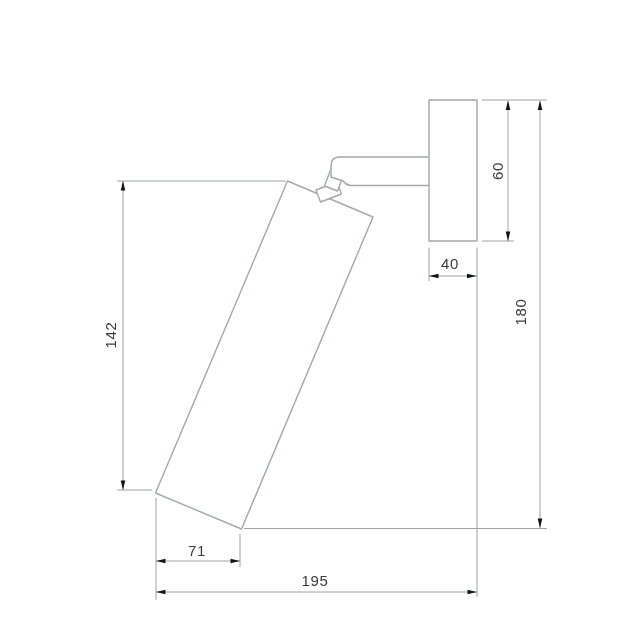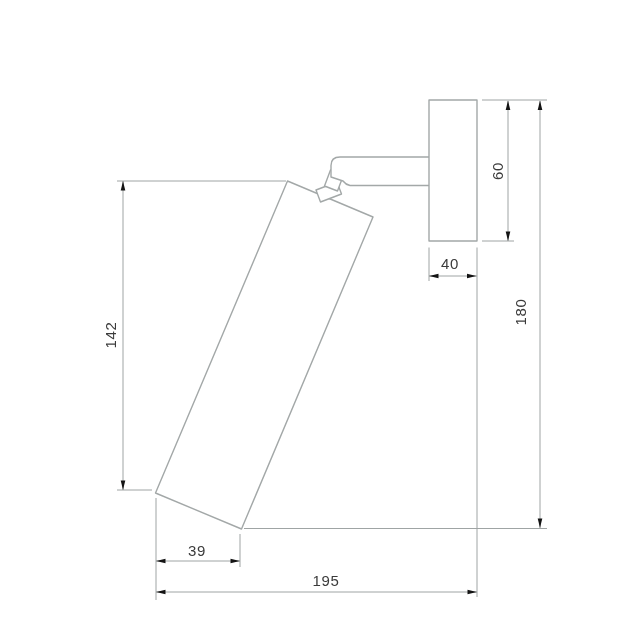--- a/index.html
+++ b/index.html
@@ -75,17 +75,17 @@
   </svg>
 
   <span class="lbl rot" style="left:110px;top:335px">142</span>
 
   <span class="lbl rot" style="left:497px;top:171px">60</span>
 
   <span class="lbl rot" style="left:520px;top:312px">180</span>
 
   <span class="lbl" style="left:450px;top:263px">40</span>
 
-  <span class="lbl" style="left:197px;top:550px">39</span>
+  <span class="lbl" style="left:197px;top:550px">71</span>
 
-  <span class="lbl" style="left:326px;top:580px">195</span>
+  <span class="lbl" style="left:315px;top:580px">195</span>
 
 </div>
 
 </body></html>

